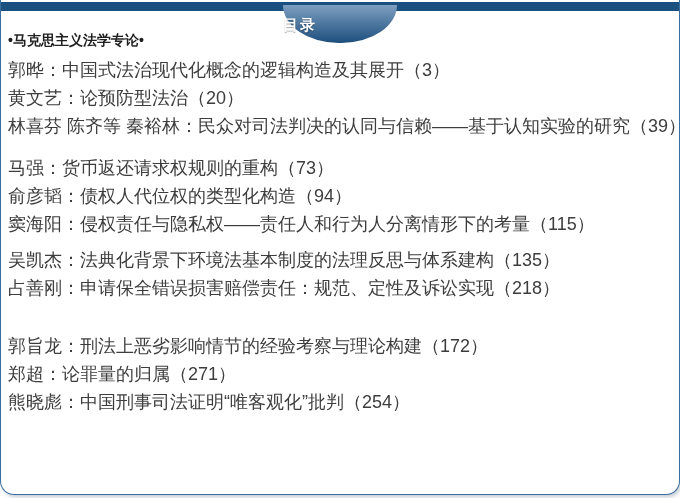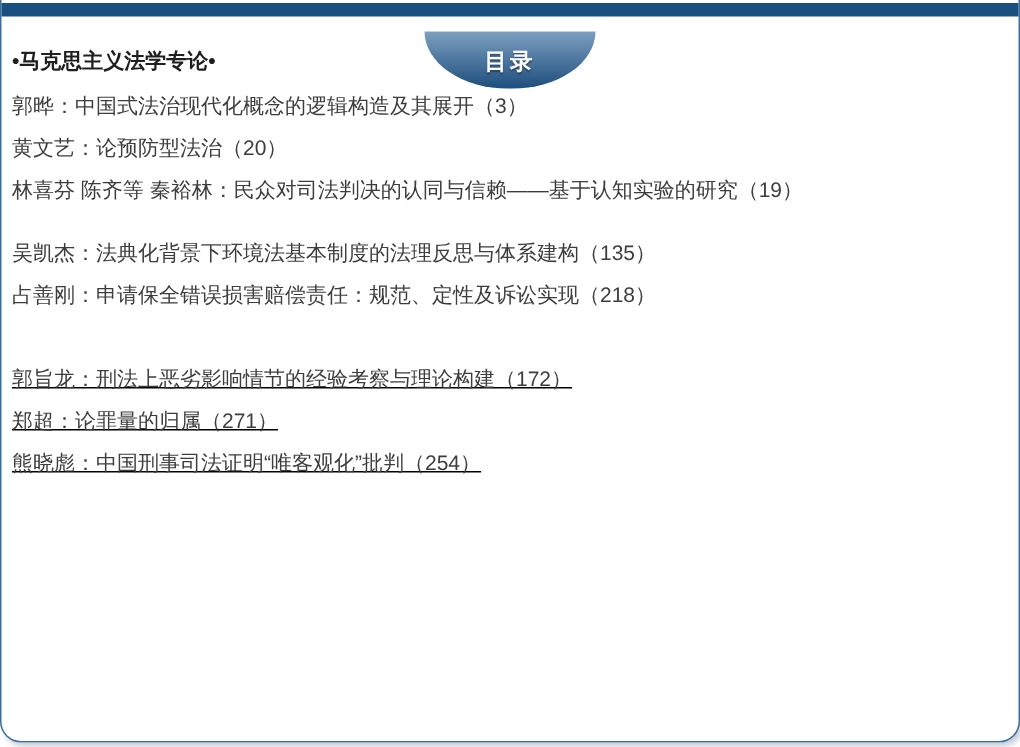--- a/index.html
+++ b/index.html
@@ -27,78 +27,82 @@
     box-shadow: 2px 3px 4px -1px rgba(110,130,150,0.45);
   }
   .topbar {
     margin-top: 2px;
     height: 9px;
     width: 100%;
     background: var(--bar-color);
   }
   .badge {
     position: absolute;
-    top: 21px;
+    top: 5px;
     left: 50%;
     transform: translateX(-50%);
     width: 114px;
     height: 38px;
     background: linear-gradient(to bottom, var(--badge-top), var(--badge-bottom));
     border-radius: 0 0 57px 57px / 0 0 39px 39px;
     display: flex;
     align-items: center;
-    justify-content: center;
   }
   .badge span {
     color: #ffffff;
     font-weight: bold;
     font-size: 15px;
     letter-spacing: 2px;
     padding-top: 2px;
     text-shadow: 0 1px 1px rgba(0,0,0,0.35);
   }
   .content {
     padding: 18px 16px 0 7px;
   }
   .section-label {
     font-weight: bold;
     font-size: 14px;
     color: #1f1f1f;
     line-height: 22px;
     margin-bottom: 5px;
   }
   .group .item {
-    font-size: 14px;
+    font-size: 18px;
     line-height: 28px;
     color: var(--text-color);
     white-space: nowrap;
   }
   .group:nth-child(2) { margin-top: 0; }
   .group:nth-child(3) { margin-top: 14px; }
-  .group:nth-child(4) { margin-top: 28px; text-decoration: underline; }
+  .group:nth-child(4) { margin-top: 8px; }
   .group:nth-child(5) { margin-top: 30px; }
 </style>
 </head>
 <body>
 
 <div class="viewport">
   <div class="page">
     <div class="topbar"></div>
     <div class="badge">
       <span>目录</span>
     </div>
     <div class="content">
       <div class="section-label">•马克思主义法学专论•</div>
       <div id="groups">
           <div class="group">
             <div class="item">郭晔：中国式法治现代化概念的逻辑构造及其展开（3）</div>
           </div>
           <div class="group">
             <div class="item">黄文艺：论预防型法治（20）</div>
-            <div class="item">林喜芬 陈齐等 秦裕林：民众对司法判决的认同与信赖——基于认知实验的研究（19）</div>
+            <div class="item">林喜芬 陈齐等 秦裕林：民众对司法判决的认同与信赖——基于认知实验的研究（39）</div>
+          </div>
+          <div class="group">
+            <div class="item">马强：货币返还请求权规则的重构（73）</div>
+            <div class="item">俞彦韬：债权人代位权的类型化构造（94）</div>
+            <div class="item">窦海阳：侵权责任与隐私权——责任人和行为人分离情形下的考量（115）</div>
           </div>
           <div class="group">
             <div class="item">吴凯杰：法典化背景下环境法基本制度的法理反思与体系建构（135）</div>
             <div class="item">占善刚：申请保全错误损害赔偿责任：规范、定性及诉讼实现（218）</div>
           </div>
           <div class="group">
             <div class="item">郭旨龙：刑法上恶劣影响情节的经验考察与理论构建（172）</div>
             <div class="item">郑超：论罪量的归属（271）</div>
             <div class="item">熊晓彪：中国刑事司法证明“唯客观化”批判（254）</div>
           </div>

